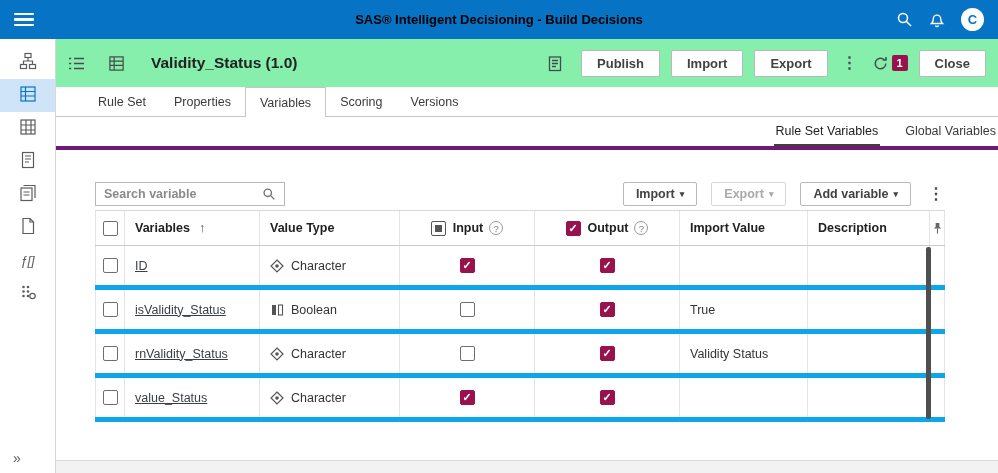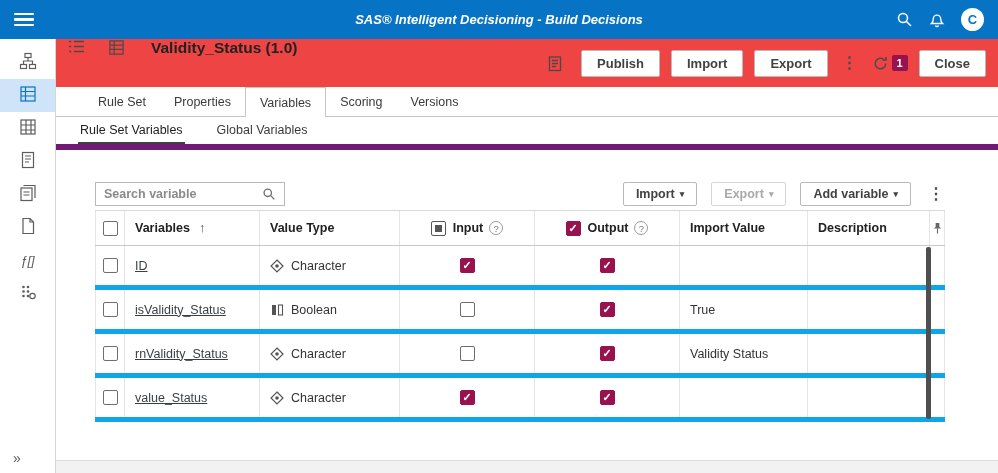--- a/index.html
+++ b/index.html
@@ -12,21 +12,21 @@
 
   
   .app-header {
     position: absolute; top: 0; left: 0; right: 0; height: 39px;
     background: #0673c5; display: flex; align-items: center; padding: 0 14px; color: #fff;
   }
   .hamburger { width: 20px; display: flex; flex-direction: column; gap: 3px; cursor: pointer; }
   .hamburger i { display:block; height: 2.5px; background: #fff; border-radius: 1px; }
   .app-title {
     position: absolute; left: 0; right: 0; text-align: center;
-    font-size: 13px; font-weight: 700; color: #ffffff; pointer-events: none; font-style: italic;
+    font-size: 13px; font-weight: 700; color: #000000; pointer-events: none;
   }
   .header-right { margin-left: auto; display: flex; align-items: center; gap: 16px; z-index: 1; }
   .hicon { display: inline-flex; color: #fff; cursor: pointer; }
   .avatar {
     width: 23px; height: 23px; border-radius: 50%; background: #fff; color: #0673c5;
     font-size: 13px; font-weight: 700; display: flex; align-items: center; justify-content: center; cursor: pointer;
   }
 
   
   .sidebar {
@@ -36,21 +36,21 @@
   .side-item { height: 33px; display: flex; align-items: center; justify-content: center; cursor: pointer; color: #5c5c5c; }
   .side-item.active { background: #cfe4f8; color: #0673c5; }
   .fx-glyph { font-size: 13px; font-style: italic; }
   .fx-glyph::after { content: "ƒ[]"; }
   .expand-btn { position: absolute; bottom: 7px; left: 13px; color: #5c5c5c; font-size: 14px; cursor: pointer; }
   .expand-btn::after { content: "\00BB"; }
 
   
   .doc-toolbar {
     position: absolute; left: 56px; right: 0; top: 39px; height: 48px;
-    display: flex; padding: 0 12px; gap: 23px; background: #ef4444;
+    display: flex; align-items: center; padding: 0 12px; gap: 23px; background: #86efac;
   }
   .ticon { display: inline-flex; color: #4a4a4a; cursor: pointer; }
   .doc-title { font-size: 15.5px; font-weight: 700; color: #222; margin-left: 3px; }
   .toolbar-right { margin-left: auto; display: flex; align-items: center; gap: 11px; }
   .btn {
     height: 27px; padding: 0 15px; background: #fff; border: 1px solid #b9b9b9; border-radius: 2px;
     font-size: 13px; color: #424242; cursor: pointer; display: inline-flex; align-items: center; gap: 5px;
   }
   .btn.small { height: 24px; padding: 0 12px; font-size: 12.5px; }
   .btn.disabled { color: #a9a9a9; border-color: #d6d6d6; cursor: default; }
@@ -67,21 +67,21 @@
   
   .tabs-row { position: absolute; left: 56px; right: 0; top: 87px; height: 30px; display: flex; padding-left: 28px; }
   .tabs-row::after { content: ""; position: absolute; left: 0; right: 0; bottom: 0; height: 1px; background: #c6c6c6; }
   .tab {
     position: relative; z-index: 1; padding: 0 14px; display: flex; align-items: center;
     font-size: 12.5px; color: #3b3b3b; cursor: pointer; background: transparent;
   }
   .tab.active { background: #fff; border: 1px solid #c6c6c6; border-bottom: none; }
 
   
-  .subtabs { position: absolute; left: 56px; right: 0; top: 117px; height: 33px; display: flex; gap: 30px; padding-left: 22px; border-bottom: 6px solid #701a75; }
+  .subtabs { position: absolute; left: 56px; right: 0; top: 117px; height: 33px; display: flex; gap: 23px; padding-left: 22px; border-bottom: 4px solid #701a75; justify-content: flex-end; }
   .subtab { display: flex; align-items: center; font-size: 12.5px; color: #3b3b3b; cursor: pointer; border-bottom: 2px solid transparent; padding: 0 2px; }
   .subtab.active { border-bottom-color: #3f3f3f; color: #222; }
 
   
   .controls-row { position: absolute; left: 95px; right: 51px; top: 181px; height: 26px; display: flex; align-items: center; }
   .search-box { width: 190px; height: 24px; border: 1px solid #b9b9b9; display: flex; align-items: center; padding: 0 8px; gap: 6px; background: #fff; }
   .search-box input { border: none; outline: none; flex: 1; min-width: 0; font-size: 12.5px; color: #ef4444; background: transparent; }
   .search-box input::placeholder { color: #8a8a8a; }
   .controls-right { margin-left: auto; display: flex; align-items: center; gap: 14px; }
 

